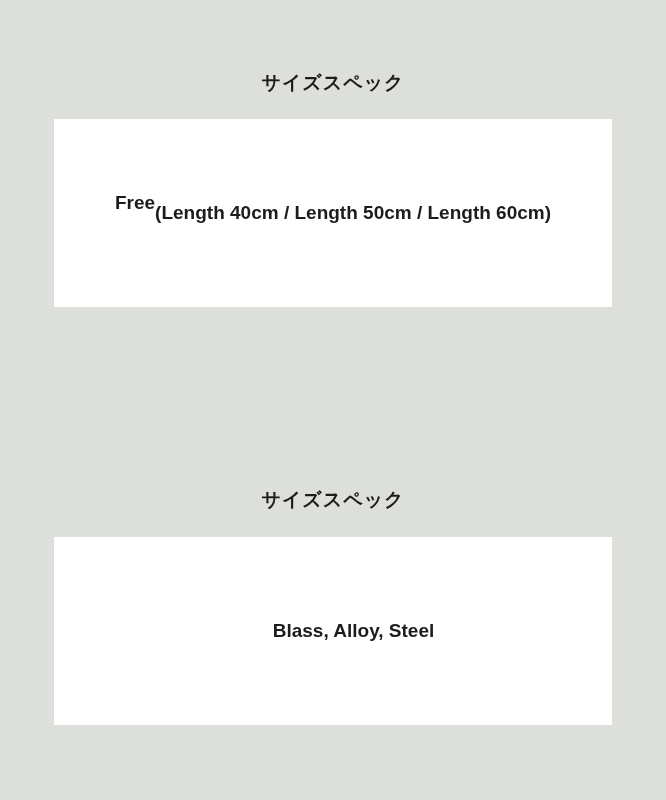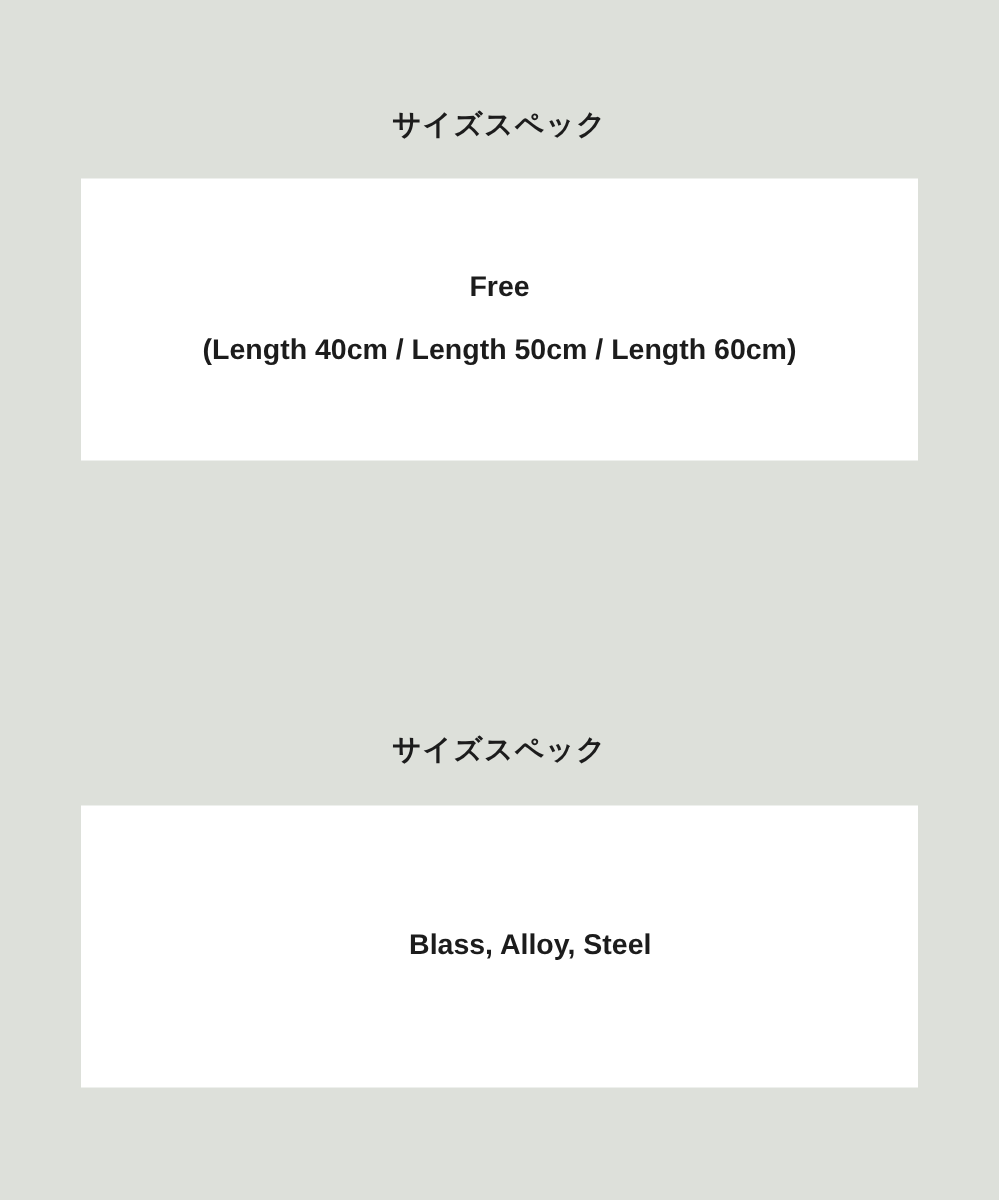--- a/index.html
+++ b/index.html
@@ -26,21 +26,21 @@
     font-size: 19px;
     font-weight: 700;
     letter-spacing: 1px;
     color: #1c1c1c;
   }
 
   .panel {
     background: #ffffff;
     box-sizing: border-box;
     display: flex;
-    flex-direction: column;
+    flex-direction: row;
     align-items: center;
     justify-content: center;
   }
 
   
   .block-size {
     position: absolute;
     left: 0;
     top: 70px;
     width: 666px;

